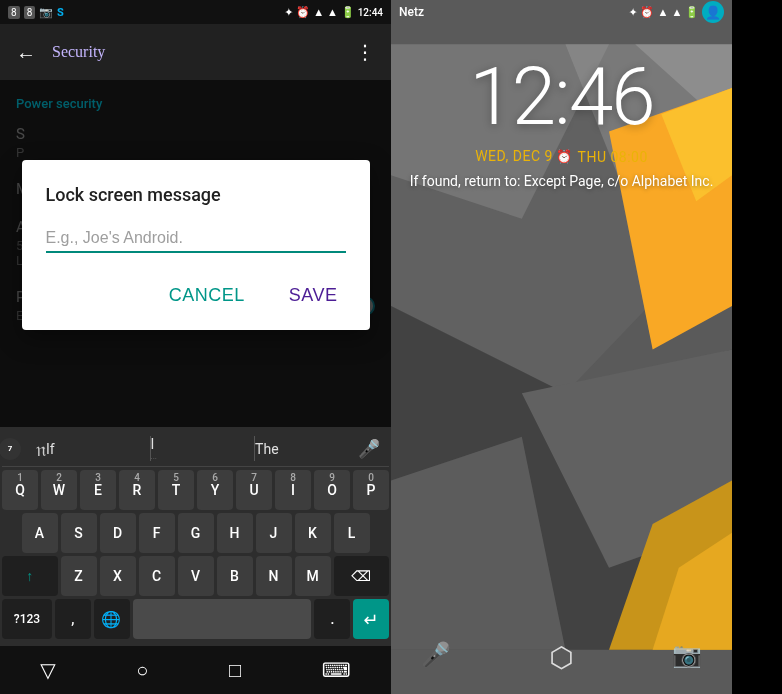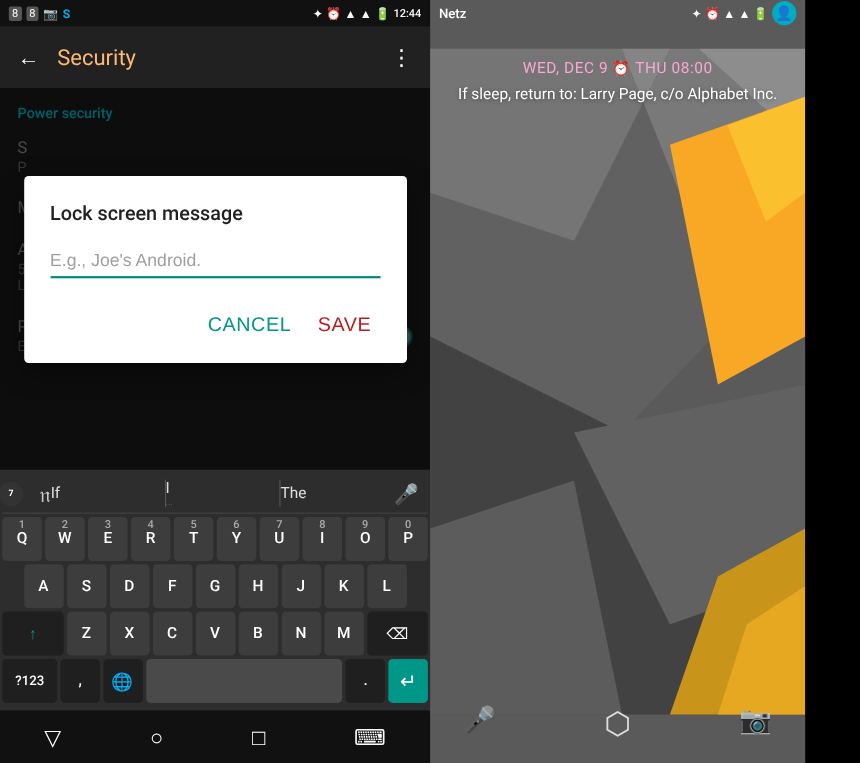--- a/index.html
+++ b/index.html
@@ -57,24 +57,25 @@
       padding: 0 16px;
       flex-shrink: 0;
     }
     .back-icon {
       color: #fff;
       font-size: 20px;
       margin-right: 16px;
       cursor: pointer;
     }
     .app-bar-title {
-      color: #fdba74;
-      font-size: 20px;
+      color: #c4b5fd;
+      font-size: 16px;
       font-weight: 400;
       flex: 1;
+      font-family: Liberation Serif, serif;
     }
     .more-icon {
       color: #fff;
       font-size: 20px;
     }
 
     
     .settings-content {
       flex: 1;
       padding: 8px 0;
@@ -176,21 +177,21 @@
       font-size: 18px;
       font-weight: 500;
       padding: 8px 8px;
       background: transparent;
       border: none;
       cursor: pointer;
       letter-spacing: 0.5px;
       text-transform: uppercase;
     }
     .btn-cancel { color: #009688; }
-    .btn-save { color: #b91c1c; }
+    .btn-save { color: #4c1d95; margin-left: 20px; }
 
     
     .keyboard {
       background: #2d2d2d;
       flex-shrink: 0;
       padding: 4px 2px;
     }
     .kbd-suggestions {
       display: flex;
       justify-content: space-between;
@@ -346,21 +347,21 @@
     }
     .ls-time {
       font-size: 80px;
       font-weight: 300;
       color: #fff;
       letter-spacing: -2px;
       text-shadow: 0 2px 8px rgba(0,0,0,0.3);
     }
     .ls-date {
       font-size: 14px;
-      color: #f9a8d4;
+      color: #eab308;
       margin-top: 4px;
       letter-spacing: 0.5px;
     }
     .ls-alarm {
       display: inline-flex;
       align-items: center;
       gap: 4px;
     }
     .ls-message {
       font-size: 14px;
@@ -551,28 +552,29 @@
       <span style="font-size:11px;color:#fff;">▲</span>
       <span style="font-size:11px;color:#fff;">▲</span>
       <span style="font-size:11px;color:#fff;">🔋</span>
       <div class="ls-avatar">
         <span>👤</span>
       </div>
     </div>
   </div>
 
   <div class="ls-clock">
+    <div class="ls-time">12:46</div>
     <div class="ls-date">
       <span>WED, DEC 9</span>
       <span class="ls-alarm">
         <span style="font-size:13px;">⏰</span>
         <span>THU 08:00</span>
       </span>
     </div>
-    <div class="ls-message">If sleep, return to: Larry Page, c/o Alphabet Inc.</div>
+    <div class="ls-message">If found, return to: Except Page, c/o Alphabet Inc.</div>
   </div>
 
   <div class="ls-bottom">
     <span class="ls-bottom-icon">🎤</span>
     <span class="ls-bottom-icon" style="font-size:28px;">⬡</span>
     <span class="ls-bottom-icon">📷</span>
   </div>
 
 </div>
 

